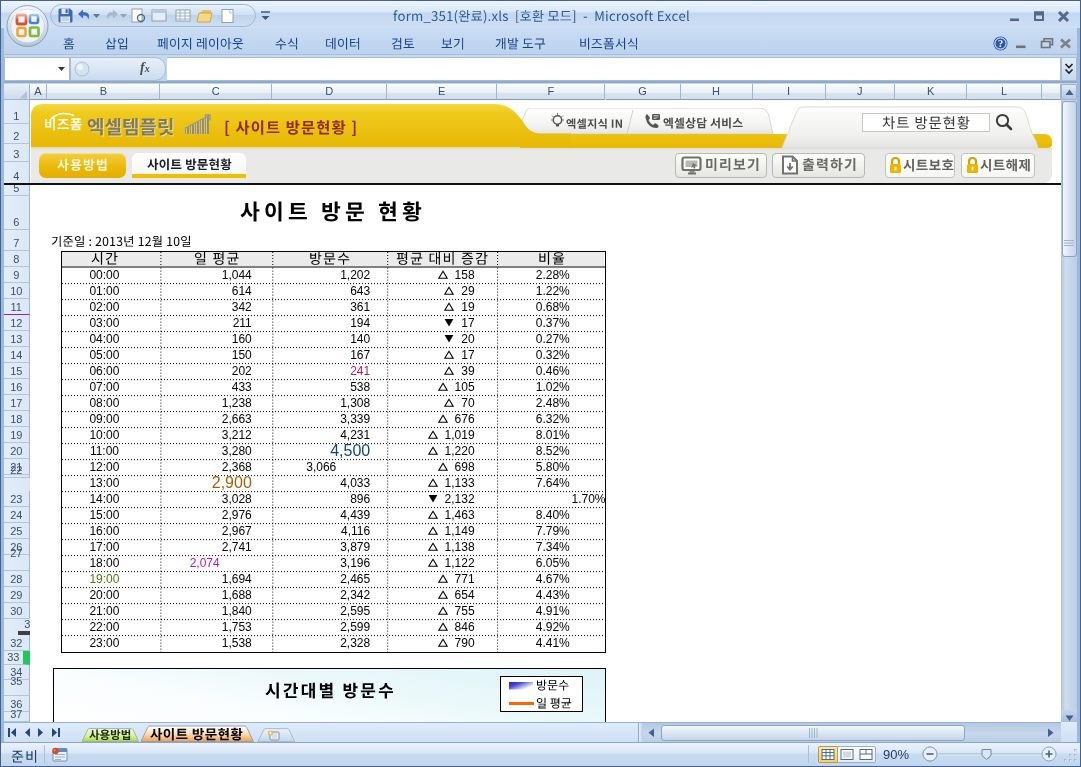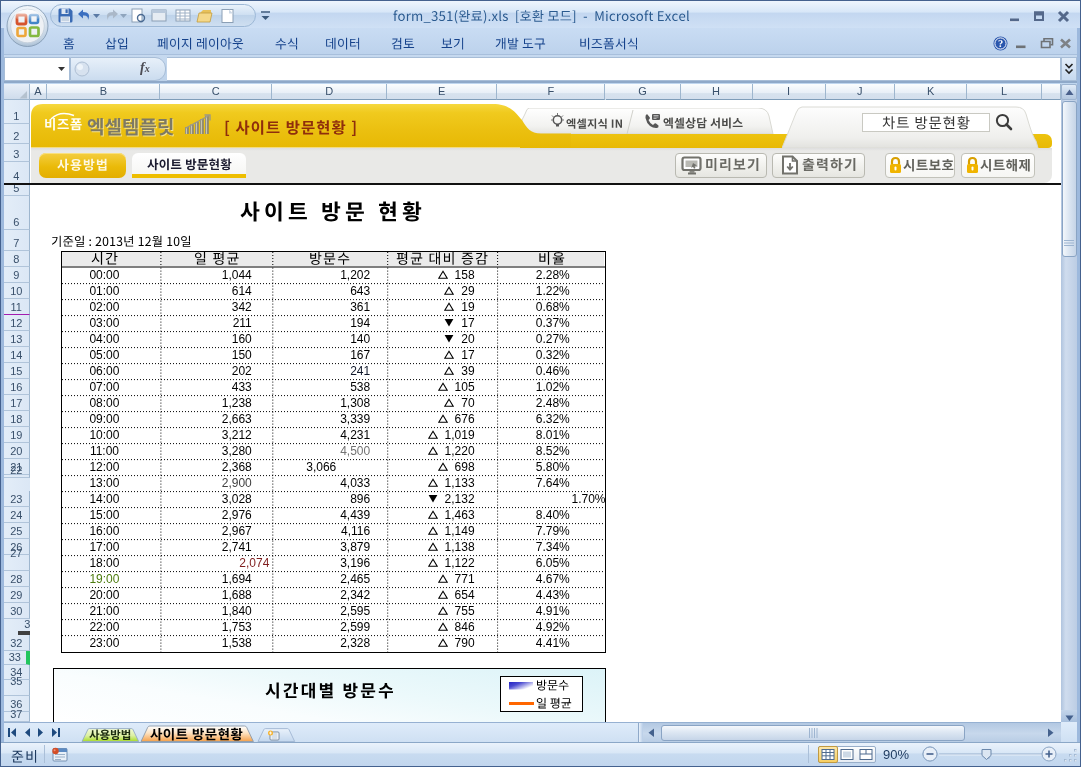--- a/index.html
+++ b/index.html
@@ -189,21 +189,21 @@
 <div class="abs" style="left:4px;top:491.0px;width:25.5px;height:16.0px;border-right:1px solid #9eb6ce;border-bottom:1px solid #b0c4da;color:#39506b;font-size:11px;text-align:center;display:flex;align-items:flex-end;justify-content:center;padding-bottom:1px">23</div>
 <div class="abs" style="left:4px;top:507.0px;width:25.5px;height:16.0px;border-right:1px solid #9eb6ce;border-bottom:1px solid #b0c4da;color:#39506b;font-size:11px;text-align:center;display:flex;align-items:flex-end;justify-content:center;padding-bottom:1px">24</div>
 <div class="abs" style="left:4px;top:523.0px;width:25.5px;height:16.0px;border-right:1px solid #9eb6ce;border-bottom:1px solid #b0c4da;color:#39506b;font-size:11px;text-align:center;display:flex;align-items:flex-end;justify-content:center;padding-bottom:1px">25</div>
 <div class="abs" style="left:4px;top:539.0px;width:25.5px;height:16.0px;border-right:1px solid #9eb6ce;border-bottom:1px solid #b0c4da;color:#39506b;font-size:11px;text-align:center;display:flex;align-items:flex-end;justify-content:center;padding-bottom:1px">26</div>
 <div class="abs" style="left:4px;top:555.0px;width:25.5px;height:16.0px;border-right:1px solid #9eb6ce;border-bottom:1px solid #b0c4da;color:#39506b;font-size:11px;text-align:center;display:flex;align-items:flex-end;justify-content:center;padding-bottom:11px">27</div>
 <div class="abs" style="left:4px;top:571.0px;width:25.5px;height:16.0px;border-right:1px solid #9eb6ce;border-bottom:1px solid #b0c4da;color:#39506b;font-size:11px;text-align:center;display:flex;align-items:flex-end;justify-content:center;padding-bottom:1px">28</div>
 <div class="abs" style="left:4px;top:587.0px;width:25.5px;height:16.0px;border-right:1px solid #9eb6ce;border-bottom:1px solid #b0c4da;color:#39506b;font-size:11px;text-align:center;display:flex;align-items:flex-end;justify-content:center;padding-bottom:1px">29</div>
 <div class="abs" style="left:4px;top:603.0px;width:25.5px;height:16.0px;border-right:1px solid #9eb6ce;border-bottom:1px solid #b0c4da;color:#39506b;font-size:11px;text-align:center;display:flex;align-items:flex-end;justify-content:center;padding-bottom:1px">30</div>
 <div class="abs" style="left:18px;top:619.0px;width:25.5px;height:16.0px;border-right:1px solid #9eb6ce;border-bottom:4px solid #404040;color:#39506b;font-size:11px;text-align:center;display:flex;align-items:flex-end;justify-content:center;padding-bottom:1px">31</div>
 <div class="abs" style="left:4px;top:635.0px;width:25.5px;height:16.0px;border-right:1px solid #9eb6ce;border-bottom:1px solid #b0c4da;color:#39506b;font-size:11px;text-align:center;display:flex;align-items:flex-end;justify-content:center;padding-bottom:1px">32</div>
-<div class="abs" style="left:4px;top:651.0px;width:25.5px;height:13.5px;border-right:4px solid #22c55e;border-bottom:1px solid #b0c4da;color:#39506b;font-size:11px;text-align:center;display:flex;align-items:flex-end;justify-content:center;padding-bottom:1px">33</div>
+<div class="abs" style="left:4px;top:651.0px;width:25.5px;height:13.5px;border-right:7px solid #22c55e;border-bottom:1px solid #b0c4da;color:#39506b;font-size:11px;text-align:center;display:flex;align-items:flex-end;justify-content:center;padding-bottom:1px">33</div>
 <div class="abs" style="left:4px;top:664.5px;width:25.5px;height:15.5px;border-right:1px solid #9eb6ce;border-bottom:1px solid #b0c4da;color:#39506b;font-size:11px;text-align:center;display:flex;align-items:flex-end;justify-content:center;padding-bottom:1px">34</div>
 <div class="abs" style="left:4px;top:680.0px;width:25.5px;height:16.0px;border-right:1px solid #9eb6ce;border-bottom:1px solid #b0c4da;color:#39506b;font-size:11px;text-align:center;display:flex;align-items:flex-end;justify-content:center;padding-bottom:8px">35</div>
 <div class="abs" style="left:4px;top:696.0px;width:25.5px;height:15.5px;border-right:1px solid #9eb6ce;border-bottom:1px solid #b0c4da;color:#39506b;font-size:11px;text-align:center;display:flex;align-items:flex-end;justify-content:center;padding-bottom:1px">36</div>
 <div class="abs" style="left:4px;top:711.5px;width:25.5px;height:10.5px;border-right:1px solid #9eb6ce;border-bottom:1px solid #b0c4da;color:#39506b;font-size:11px;text-align:center;display:flex;align-items:flex-end;justify-content:center;padding-bottom:1px">37</div>
 <div class="abs" style="left:29.5px;top:100px;width:1031.5px;height:622px;background:#fff"></div>
 <svg class="abs" style="left:515px;top:108px" width="260" height="26">
 <defs>
       <linearGradient id="tg" x1="0" y1="0" x2="0" y2="1">
 <stop offset="0%" stop-color="#ffffff"></stop>
         <stop offset="70%" stop-color="#f2f2f0"></stop>
@@ -440,21 +440,21 @@
 <div class="abs" style="left:497.1px;width:108.39999999999998px;text-align:center;padding-left:3px;top:331.3px;height:16.0px;line-height:16.0px;font-size:12px;color:#000">0.27%</div>
 <div class="abs" style="left:60.5px;width:99.9px;text-align:center;padding-right:12px;top:347.3px;height:16.0px;line-height:16.0px;font-size:12px;color:#000">05:00</div>
 <div class="abs" style="left:160.4px;width:111.9px;text-align:right;padding-right:20.5px;top:347.3px;height:16.0px;line-height:16.0px;font-size:12px;color:#000">150</div>
 <div class="abs" style="left:272.3px;width:114.89999999999998px;text-align:right;padding-right:17px;top:347.3px;height:16.0px;line-height:16.0px;font-size:12px;color:#000">167</div>
 <div class="abs" style="left:387.2px;width:109.90000000000003px;text-align:right;padding-right:22.5px;top:347.3px;height:16.0px;line-height:16.0px;font-size:12px;color:#000"><svg width="10" height="9" style="margin-right:7px">
       <path d="M5 1.2 L9.2 8.2 H0.8 Z" fill="none" stroke="#000" stroke-width="1.1"></path>
     </svg>17</div>
 <div class="abs" style="left:497.1px;width:108.39999999999998px;text-align:center;padding-left:3px;top:347.3px;height:16.0px;line-height:16.0px;font-size:12px;color:#000">0.32%</div>
 <div class="abs" style="left:60.5px;width:99.9px;text-align:center;padding-right:12px;top:363.3px;height:16.0px;line-height:16.0px;font-size:12px;color:#000">06:00</div>
 <div class="abs" style="left:160.4px;width:111.9px;text-align:right;padding-right:20.5px;top:363.3px;height:16.0px;line-height:16.0px;font-size:12px;color:#000">202</div>
-<div class="abs" style="left:272.3px;width:114.89999999999998px;text-align:right;padding-right:17px;top:363.3px;height:16.0px;line-height:16.0px;font-size:12px;color:#0f172a">241</div>
+<div class="abs" style="left:272.3px;width:114.89999999999998px;text-align:right;padding-right:17px;top:363.3px;height:16.0px;line-height:16.0px;font-size:12px;color:#be185d">241</div>
 <div class="abs" style="left:387.2px;width:109.90000000000003px;text-align:right;padding-right:22.5px;top:363.3px;height:16.0px;line-height:16.0px;font-size:12px;color:#000"><svg width="10" height="9" style="margin-right:7px">
       <path d="M5 1.2 L9.2 8.2 H0.8 Z" fill="none" stroke="#000" stroke-width="1.1"></path>
     </svg>39</div>
 <div class="abs" style="left:497.1px;width:108.39999999999998px;text-align:center;padding-left:3px;top:363.3px;height:16.0px;line-height:16.0px;font-size:12px;color:#000">0.46%</div>
 <div class="abs" style="left:60.5px;width:99.9px;text-align:center;padding-right:12px;top:379.3px;height:16.0px;line-height:16.0px;font-size:12px;color:#000">07:00</div>
 <div class="abs" style="left:160.4px;width:111.9px;text-align:right;padding-right:20.5px;top:379.3px;height:16.0px;line-height:16.0px;font-size:12px;color:#000">433</div>
 <div class="abs" style="left:272.3px;width:114.89999999999998px;text-align:right;padding-right:17px;top:379.3px;height:16.0px;line-height:16.0px;font-size:12px;color:#000">538</div>
 <div class="abs" style="left:387.2px;width:109.90000000000003px;text-align:right;padding-right:22.5px;top:379.3px;height:16.0px;line-height:16.0px;font-size:12px;color:#000"><svg width="10" height="9" style="margin-right:7px">
       <path d="M5 1.2 L9.2 8.2 H0.8 Z" fill="none" stroke="#000" stroke-width="1.1"></path>
     </svg>105</div>
@@ -475,34 +475,34 @@
 <div class="abs" style="left:497.1px;width:108.39999999999998px;text-align:center;padding-left:3px;top:411.3px;height:16.0px;line-height:16.0px;font-size:12px;color:#000">6.32%</div>
 <div class="abs" style="left:60.5px;width:99.9px;text-align:center;padding-right:12px;top:427.3px;height:16.0px;line-height:16.0px;font-size:12px;color:#000">10:00</div>
 <div class="abs" style="left:160.4px;width:111.9px;text-align:right;padding-right:20.5px;top:427.3px;height:16.0px;line-height:16.0px;font-size:12px;color:#000">3,212</div>
 <div class="abs" style="left:272.3px;width:114.89999999999998px;text-align:right;padding-right:17px;top:427.3px;height:16.0px;line-height:16.0px;font-size:12px;color:#000">4,231</div>
 <div class="abs" style="left:387.2px;width:109.90000000000003px;text-align:right;padding-right:22.5px;top:427.3px;height:16.0px;line-height:16.0px;font-size:12px;color:#000"><svg width="10" height="9" style="margin-right:7px">
       <path d="M5 1.2 L9.2 8.2 H0.8 Z" fill="none" stroke="#000" stroke-width="1.1"></path>
     </svg>1,019</div>
 <div class="abs" style="left:497.1px;width:108.39999999999998px;text-align:center;padding-left:3px;top:427.3px;height:16.0px;line-height:16.0px;font-size:12px;color:#000">8.01%</div>
 <div class="abs" style="left:60.5px;width:99.9px;text-align:center;padding-right:12px;top:443.3px;height:16.0px;line-height:16.0px;font-size:12px;color:#000">11:00</div>
 <div class="abs" style="left:160.4px;width:111.9px;text-align:right;padding-right:20.5px;top:443.3px;height:16.0px;line-height:16.0px;font-size:12px;color:#000">3,280</div>
-<div class="abs" style="left:272.3px;width:114.89999999999998px;text-align:right;padding-right:17px;top:443.3px;height:16.0px;line-height:16.0px;font-size:12px;color:#737373">4,500</div>
+<div class="abs" style="left:272.3px;width:114.89999999999998px;text-align:right;padding-right:17px;top:443.3px;height:16.0px;line-height:16.0px;font-size:16px;color:#0c4a6e">4,500</div>
 <div class="abs" style="left:387.2px;width:109.90000000000003px;text-align:right;padding-right:22.5px;top:443.3px;height:16.0px;line-height:16.0px;font-size:12px;color:#000"><svg width="10" height="9" style="margin-right:7px">
       <path d="M5 1.2 L9.2 8.2 H0.8 Z" fill="none" stroke="#000" stroke-width="1.1"></path>
     </svg>1,220</div>
 <div class="abs" style="left:497.1px;width:108.39999999999998px;text-align:center;padding-left:3px;top:443.3px;height:16.0px;line-height:16.0px;font-size:12px;color:#000">8.52%</div>
 <div class="abs" style="left:60.5px;width:99.9px;text-align:center;padding-right:12px;top:459.3px;height:16.0px;line-height:16.0px;font-size:12px;color:#000">12:00</div>
 <div class="abs" style="left:160.4px;width:111.9px;text-align:right;padding-right:20.5px;top:459.3px;height:16.0px;line-height:16.0px;font-size:12px;color:#000">2,368</div>
 <div class="abs" style="left:272.3px;width:114.89999999999998px;text-align:center;padding-right:17px;top:459.3px;height:16.0px;line-height:16.0px;font-size:12px;color:#000">3,066</div>
 <div class="abs" style="left:387.2px;width:109.90000000000003px;text-align:right;padding-right:22.5px;top:459.3px;height:16.0px;line-height:16.0px;font-size:12px;color:#000"><svg width="10" height="9" style="margin-right:7px">
       <path d="M5 1.2 L9.2 8.2 H0.8 Z" fill="none" stroke="#000" stroke-width="1.1"></path>
     </svg>698</div>
 <div class="abs" style="left:497.1px;width:108.39999999999998px;text-align:center;padding-left:3px;top:459.3px;height:16.0px;line-height:16.0px;font-size:12px;color:#000">5.80%</div>
 <div class="abs" style="left:60.5px;width:99.9px;text-align:center;padding-right:12px;top:475.3px;height:16.0px;line-height:16.0px;font-size:12px;color:#000">13:00</div>
-<div class="abs" style="left:160.4px;width:111.9px;text-align:right;padding-right:20.5px;top:475.3px;height:16.0px;line-height:16.0px;font-size:12px;color:#404040">2,900</div>
+<div class="abs" style="left:160.4px;width:111.9px;text-align:right;padding-right:20.5px;top:475.3px;height:16.0px;line-height:16.0px;font-size:16px;color:#a16207">2,900</div>
 <div class="abs" style="left:272.3px;width:114.89999999999998px;text-align:right;padding-right:17px;top:475.3px;height:16.0px;line-height:16.0px;font-size:12px;color:#000">4,033</div>
 <div class="abs" style="left:387.2px;width:109.90000000000003px;text-align:right;padding-right:22.5px;top:475.3px;height:16.0px;line-height:16.0px;font-size:12px;color:#000"><svg width="10" height="9" style="margin-right:7px">
       <path d="M5 1.2 L9.2 8.2 H0.8 Z" fill="none" stroke="#000" stroke-width="1.1"></path>
     </svg>1,133</div>
 <div class="abs" style="left:497.1px;width:108.39999999999998px;text-align:center;padding-left:3px;top:475.3px;height:16.0px;line-height:16.0px;font-size:12px;color:#000">7.64%</div>
 <div class="abs" style="left:60.5px;width:99.9px;text-align:center;padding-right:12px;top:491.3px;height:16.0px;line-height:16.0px;font-size:12px;color:#000">14:00</div>
 <div class="abs" style="left:160.4px;width:111.9px;text-align:right;padding-right:20.5px;top:491.3px;height:16.0px;line-height:16.0px;font-size:12px;color:#000">3,028</div>
 <div class="abs" style="left:272.3px;width:114.89999999999998px;text-align:right;padding-right:17px;top:491.3px;height:16.0px;line-height:16.0px;font-size:12px;color:#000">896</div>
 <div class="abs" style="left:387.2px;width:109.90000000000003px;text-align:right;padding-right:22.5px;top:491.3px;height:16.0px;line-height:16.0px;font-size:12px;color:#000"><svg width="10" height="9" style="margin-right:7px">
       <path d="M0.6 1 H9.4 L5 8.4 Z" fill="#000"></path>
@@ -523,21 +523,21 @@
     </svg>1,149</div>
 <div class="abs" style="left:497.1px;width:108.39999999999998px;text-align:center;padding-left:3px;top:523.3px;height:16.0px;line-height:16.0px;font-size:12px;color:#000">7.79%</div>
 <div class="abs" style="left:60.5px;width:99.9px;text-align:center;padding-right:12px;top:539.3px;height:16.0px;line-height:16.0px;font-size:12px;color:#000">17:00</div>
 <div class="abs" style="left:160.4px;width:111.9px;text-align:right;padding-right:20.5px;top:539.3px;height:16.0px;line-height:16.0px;font-size:12px;color:#000">2,741</div>
 <div class="abs" style="left:272.3px;width:114.89999999999998px;text-align:right;padding-right:17px;top:539.3px;height:16.0px;line-height:16.0px;font-size:12px;color:#000">3,879</div>
 <div class="abs" style="left:387.2px;width:109.90000000000003px;text-align:right;padding-right:22.5px;top:539.3px;height:16.0px;line-height:16.0px;font-size:12px;color:#000"><svg width="10" height="9" style="margin-right:7px">
       <path d="M5 1.2 L9.2 8.2 H0.8 Z" fill="none" stroke="#000" stroke-width="1.1"></path>
     </svg>1,138</div>
 <div class="abs" style="left:497.1px;width:108.39999999999998px;text-align:center;padding-left:3px;top:539.3px;height:16.0px;line-height:16.0px;font-size:12px;color:#000">7.34%</div>
 <div class="abs" style="left:60.5px;width:99.9px;text-align:center;padding-right:12px;top:555.3px;height:16.0px;line-height:16.0px;font-size:12px;color:#000">18:00</div>
-<div class="abs" style="left:178px;width:111.9px;text-align:right;padding-right:20.5px;top:555.3px;height:16.0px;line-height:16.0px;font-size:12px;color:#7f1d1d">2,074</div>
+<div class="abs" style="left:159px;width:111.9px;text-align:center;padding-right:20.5px;top:555.3px;height:16.0px;line-height:16.0px;font-size:12px;color:#a21caf">2,074</div>
 <div class="abs" style="left:272.3px;width:114.89999999999998px;text-align:right;padding-right:17px;top:555.3px;height:16.0px;line-height:16.0px;font-size:12px;color:#000">3,196</div>
 <div class="abs" style="left:387.2px;width:109.90000000000003px;text-align:right;padding-right:22.5px;top:555.3px;height:16.0px;line-height:16.0px;font-size:12px;color:#000"><svg width="10" height="9" style="margin-right:7px">
       <path d="M5 1.2 L9.2 8.2 H0.8 Z" fill="none" stroke="#000" stroke-width="1.1"></path>
     </svg>1,122</div>
 <div class="abs" style="left:497.1px;width:108.39999999999998px;text-align:center;padding-left:3px;top:555.3px;height:16.0px;line-height:16.0px;font-size:12px;color:#000">6.05%</div>
 <div class="abs" style="left:60.5px;width:99.9px;text-align:center;padding-right:12px;top:571.3px;height:16.0px;line-height:16.0px;font-size:12px;color:#4d7c0f">19:00</div>
 <div class="abs" style="left:160.4px;width:111.9px;text-align:right;padding-right:20.5px;top:571.3px;height:16.0px;line-height:16.0px;font-size:12px;color:#000">1,694</div>
 <div class="abs" style="left:272.3px;width:114.89999999999998px;text-align:right;padding-right:17px;top:571.3px;height:16.0px;line-height:16.0px;font-size:12px;color:#000">2,465</div>
 <div class="abs" style="left:387.2px;width:109.90000000000003px;text-align:right;padding-right:22.5px;top:571.3px;height:16.0px;line-height:16.0px;font-size:12px;color:#000"><svg width="10" height="9" style="margin-right:7px">
       <path d="M5 1.2 L9.2 8.2 H0.8 Z" fill="none" stroke="#000" stroke-width="1.1"></path>

